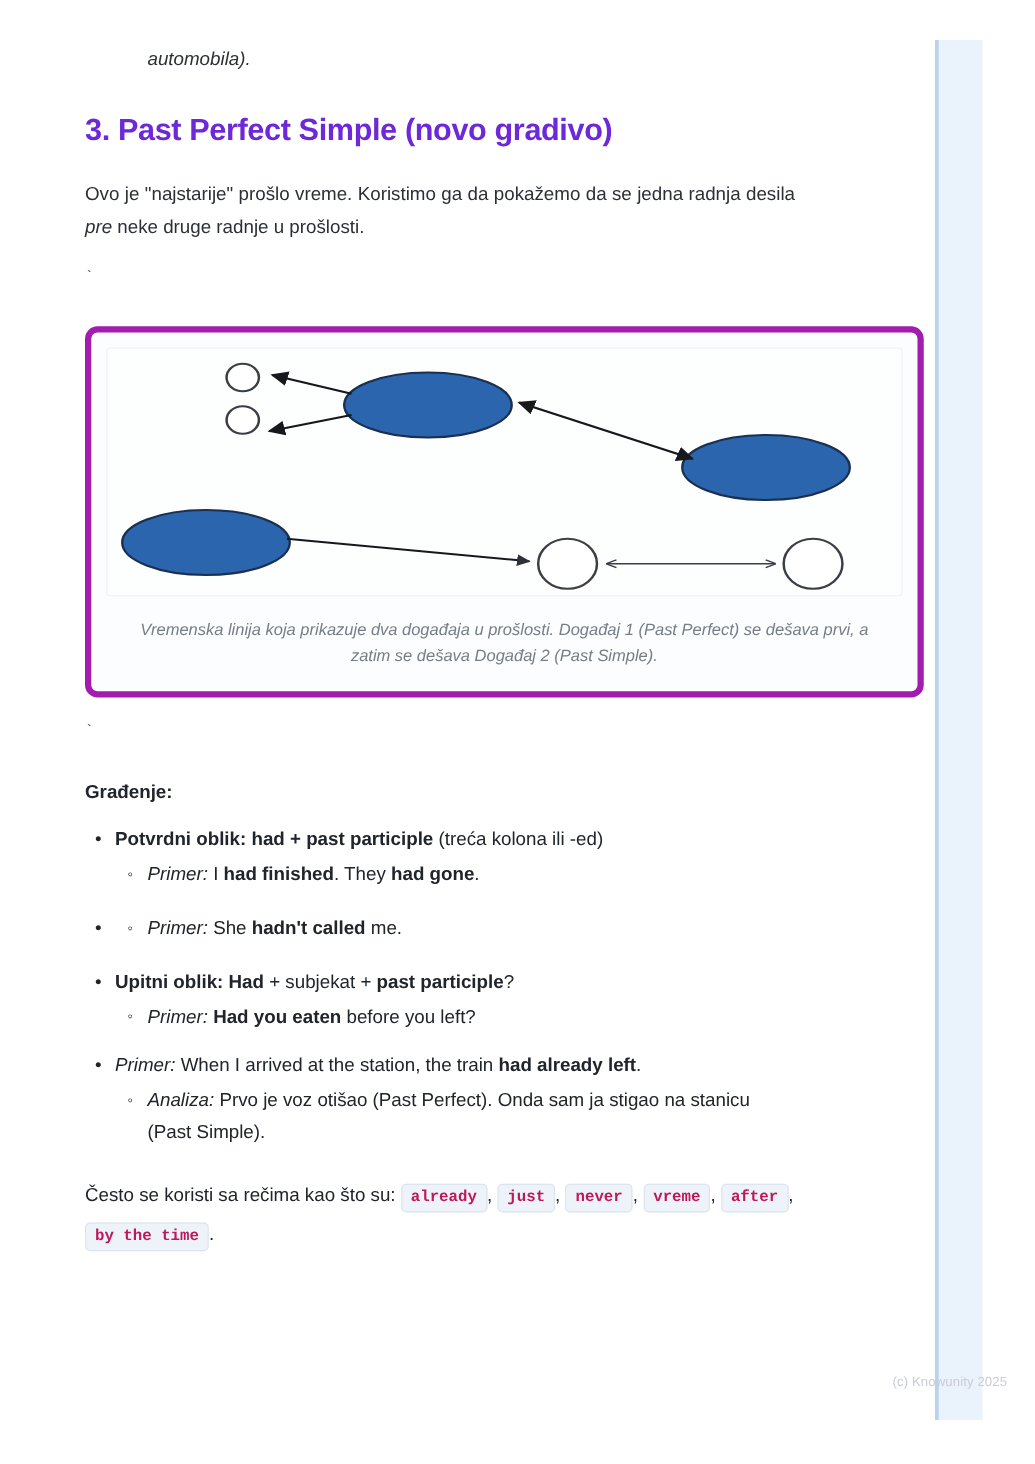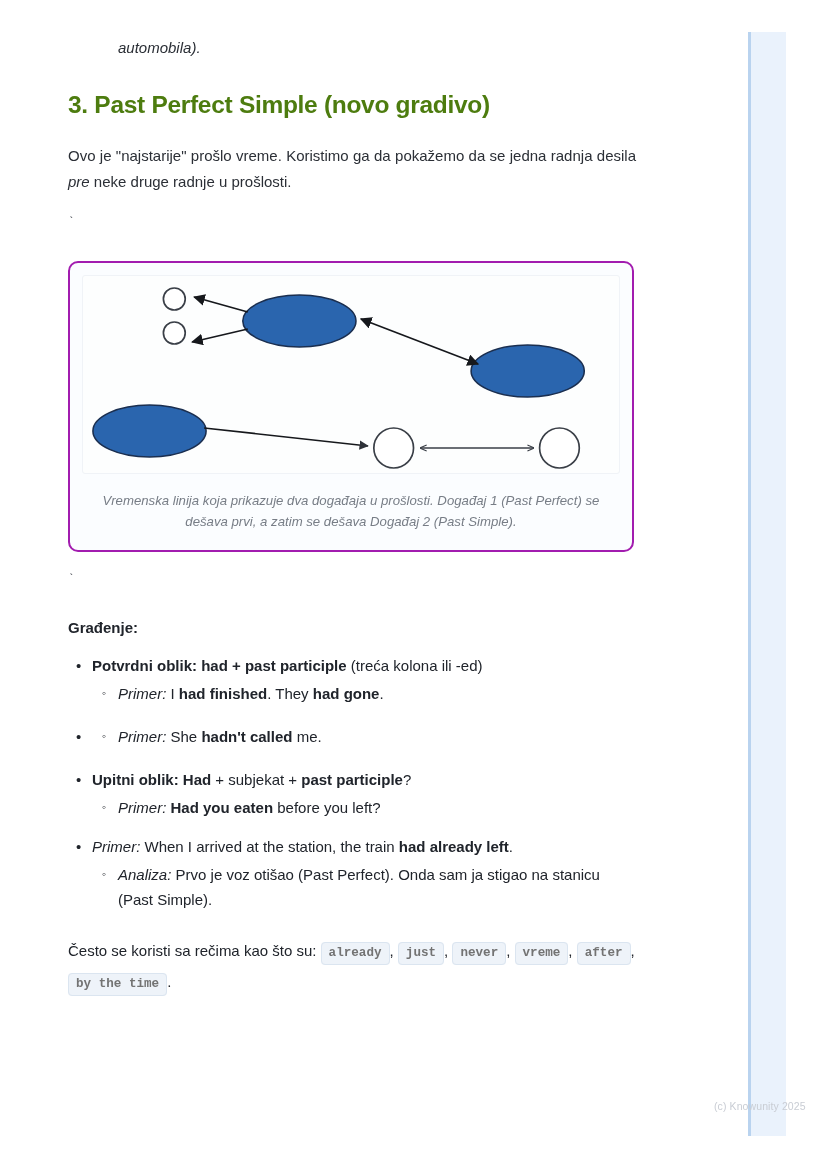--- a/index.html
+++ b/index.html
@@ -49,21 +49,21 @@
     line-height: 1.62;
     color: #2b2f36;
     font-style: italic;
   }
 
   h2.section-title {
     margin: 30px 0 0 0;
     font-size: 24.5px;
     line-height: 1.25;
     font-weight: 700;
-    color: #4d7c0f;
+    color: #6d28d9;
     letter-spacing: -0.3px;
   }
 
   p.body {
     margin: 22px 0 0 0;
     font-size: 15px;
     line-height: 1.72;
     color: #2b2f36;
     text-align: justify;
   }
@@ -73,22 +73,22 @@
     font-size: 11px;
     line-height: 1;
     color: #3a3f47;
     font-family: "Liberation Mono", monospace;
     height: 14px;
   }
 
   
   .figure-card {
     margin: 30px 0 0 0;
-    width: 566px;
-    border: 2px solid #a21caf;
+    width: 671px;
+    border: 5px solid #a21caf;
     border-radius: 10px;
     background: #fbfdff;
     padding: 12px 12px 14px 12px;
   }
   .figure-image {
     width: 100%;
     height: 199px;
     background: #fdfefe;
     border: 1px solid #f0f3f7;
     border-radius: 3px;
@@ -162,21 +162,21 @@
 
   .closing {
     margin: 24px 0 0 0;
     font-size: 15px;
     line-height: 2.05;
   }
   code.tag {
     font-family: "Liberation Mono", monospace;
     font-size: 12.6px;
     font-weight: 700;
-    color: #737373;
+    color: #be185d;
     background: #eef3f9;
     border: 1px solid #dbe5f0;
     border-radius: 4px;
     padding: 3px 7px 4px 7px;
     white-space: nowrap;
   }
 </style>
 </head>
 <body>
 

